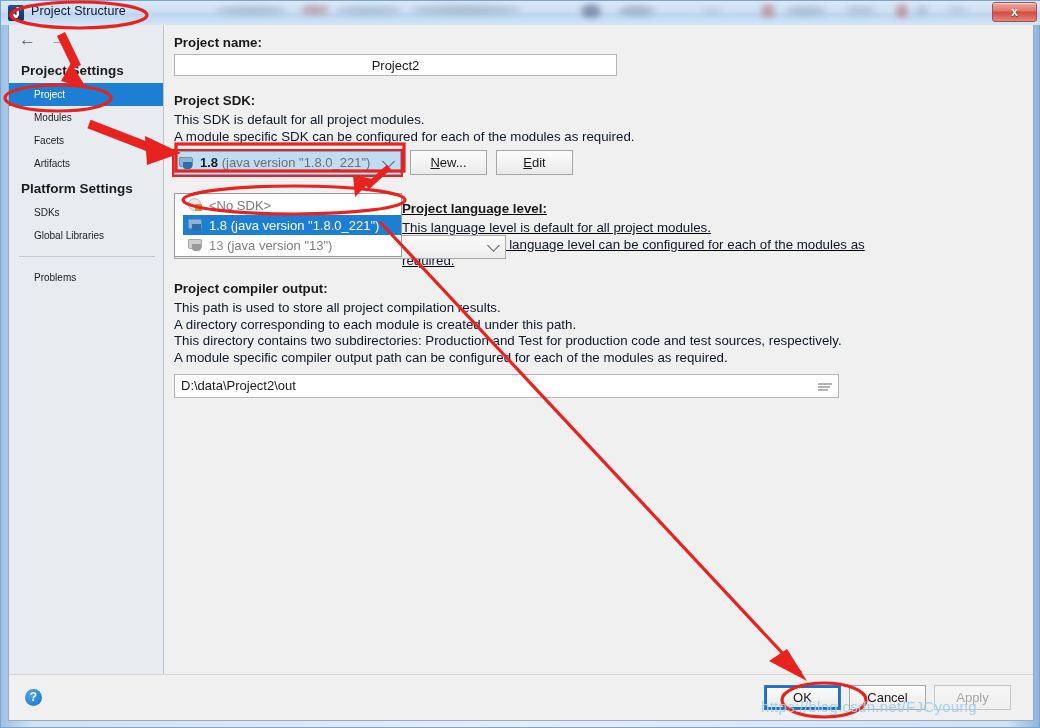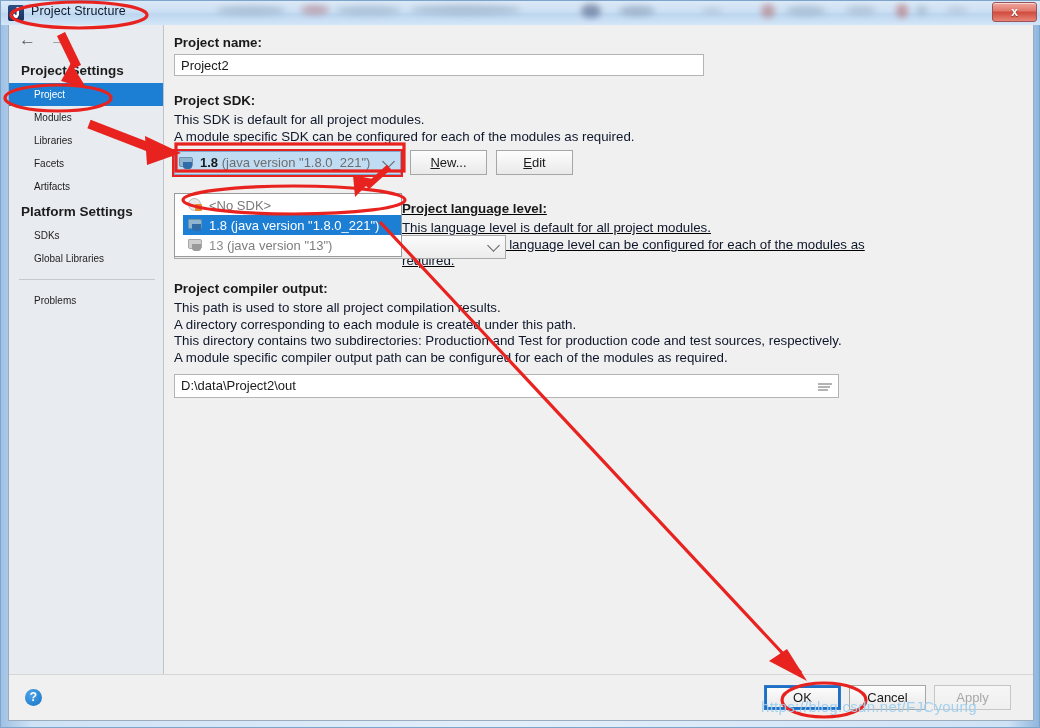--- a/index.html
+++ b/index.html
@@ -128,21 +128,21 @@
   .lbl-plain {
     font-size: 13.3px; color: #0f172a; line-height: 16.5px;
   }
   .txt-field {
     height: 22px; background: #fff;
     border: 1px solid #b4b4b4;
     font-size: 13px; color: #1a1a1a;
     padding: 0 6px; line-height: 21px;
     position: relative;
   }
-  #project-name-field { width: 530px; margin-bottom: 17px; }
+  #project-name-field { width: 443px; margin-bottom: 17px; text-align: center; }
 
   
   #sdk-row { display: flex; align-items: center; gap: 9px; margin-top: 5px; }
   #sdk-combo {
     position: relative; width: 227px; height: 24px;
     background: #bfdcf3;
     border: 1px solid #7fa8cc;
     outline: 2px solid #e8221f;
     outline-offset: 0px;
     display: flex; align-items: center;
@@ -311,21 +311,20 @@
         <div id="nav-arrows">
           <span class="nav-arrow enabled">←</span>
           <span class="nav-arrow">→</span>
         </div>
 
         <div style="position:absolute;left:0;top:38px;width:100%;">
           <div class="side-group-title">Project Settings</div>
           <div style="height:5px"></div>
           <div class="side-item selected">Project</div>
           <div class="side-item">Modules</div>
-          <div class="side-item">Libraries</div>
           <div class="side-item">Facets</div>
           <div class="side-item">Artifacts</div>
 
           <div style="height:6px"></div>
           <div class="side-group-title">Platform Settings</div>
           <div style="height:5px"></div>
           <div class="side-item">SDKs</div>
           <div class="side-item">Global Libraries</div>
 
           <div class="side-sep"></div>

